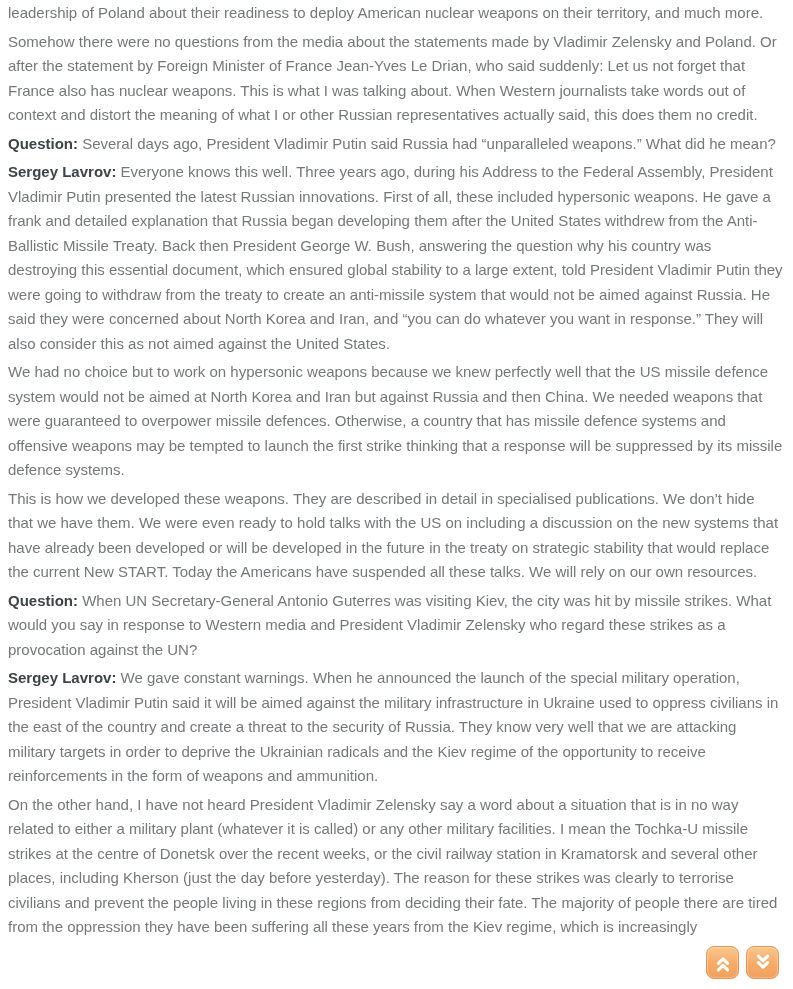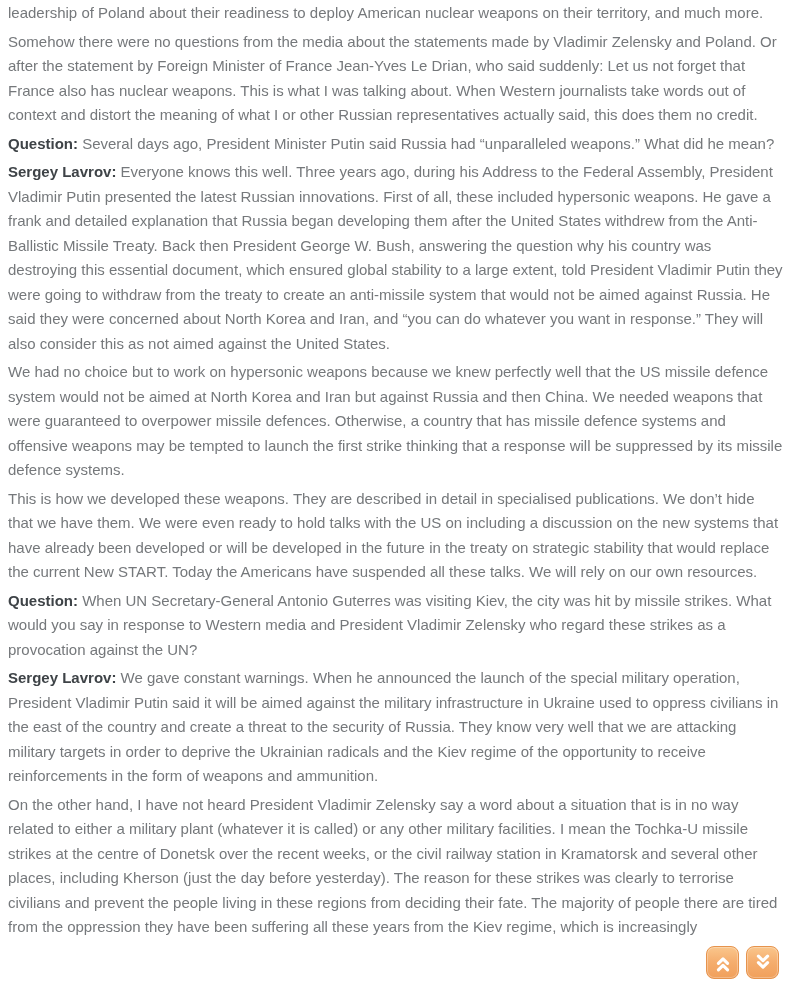--- a/index.html
+++ b/index.html
@@ -46,21 +46,21 @@
   .scroll-btn svg { display: block; }
 </style>
 </head>
 <body>
 
 <main class="article" id="article">
   <p><b></b><span>leadership of Poland about their readiness to deploy American nuclear weapons on their territory, and much more.</span></p>
 
   <p><b></b><span>Somehow there were no questions from the media about the statements made by Vladimir Zelensky and Poland. Or after the statement by Foreign Minister of France Jean-Yves Le Drian, who said suddenly: Let us not forget that France also has nuclear weapons. This is what I was talking about. When Western journalists take words out of context and distort the meaning of what I or other Russian representatives actually said, this does them no credit.</span></p>
 
-  <p><b>Question:</b><span> Several days ago, President Minister Putin said Russia had “unparalleled weapons.” What did he mean?</span></p>
+  <p><b>Question:</b><span> Several days ago, President Vladimir Putin said Russia had “unparalleled weapons.” What did he mean?</span></p>
 
   <p><b>Sergey Lavrov:</b><span> Everyone knows this well. Three years ago, during his Address to the Federal Assembly, President Vladimir Putin presented the latest Russian innovations. First of all, these included hypersonic weapons. He gave a frank and detailed explanation that Russia began developing them after the United States withdrew from the Anti-Ballistic Missile Treaty. Back then President George W. Bush, answering the question why his country was destroying this essential document, which ensured global stability to a large extent, told President Vladimir Putin they were going to withdraw from the treaty to create an anti-missile system that would not be aimed against Russia. He said they were concerned about North Korea and Iran, and “you can do whatever you want in response.” They will also consider this as not aimed against the United States.</span></p>
 
   <p><b></b><span>We had no choice but to work on hypersonic weapons because we knew perfectly well that the US missile defence system would not be aimed at North Korea and Iran but against Russia and then China. We needed weapons that were guaranteed to overpower missile defences. Otherwise, a country that has missile defence systems and offensive weapons may be tempted to launch the first strike thinking that a response will be suppressed by its missile defence systems.</span></p>
 
   <p><b></b><span>This is how we developed these weapons. They are described in detail in specialised publications. We don’t hide that we have them. We were even ready to hold talks with the US on including a discussion on the new systems that have already been developed or will be developed in the future in the treaty on strategic stability that would replace the current New START. Today the Americans have suspended all these talks. We will rely on our own resources.</span></p>
 
   <p><b>Question:</b><span> When UN Secretary-General Antonio Guterres was visiting Kiev, the city was hit by missile strikes. What would you say in response to Western media and President Vladimir Zelensky who regard these strikes as a provocation against the UN?</span></p>
 
   <p><b>Sergey Lavrov:</b><span> We gave constant warnings. When he announced the launch of the special military operation, President Vladimir Putin said it will be aimed against the military infrastructure in Ukraine used to oppress civilians in the east of the country and create a threat to the security of Russia. They know very well that we are attacking military targets in order to deprive the Ukrainian radicals and the Kiev regime of the opportunity to receive reinforcements in the form of weapons and ammunition.</span></p>

